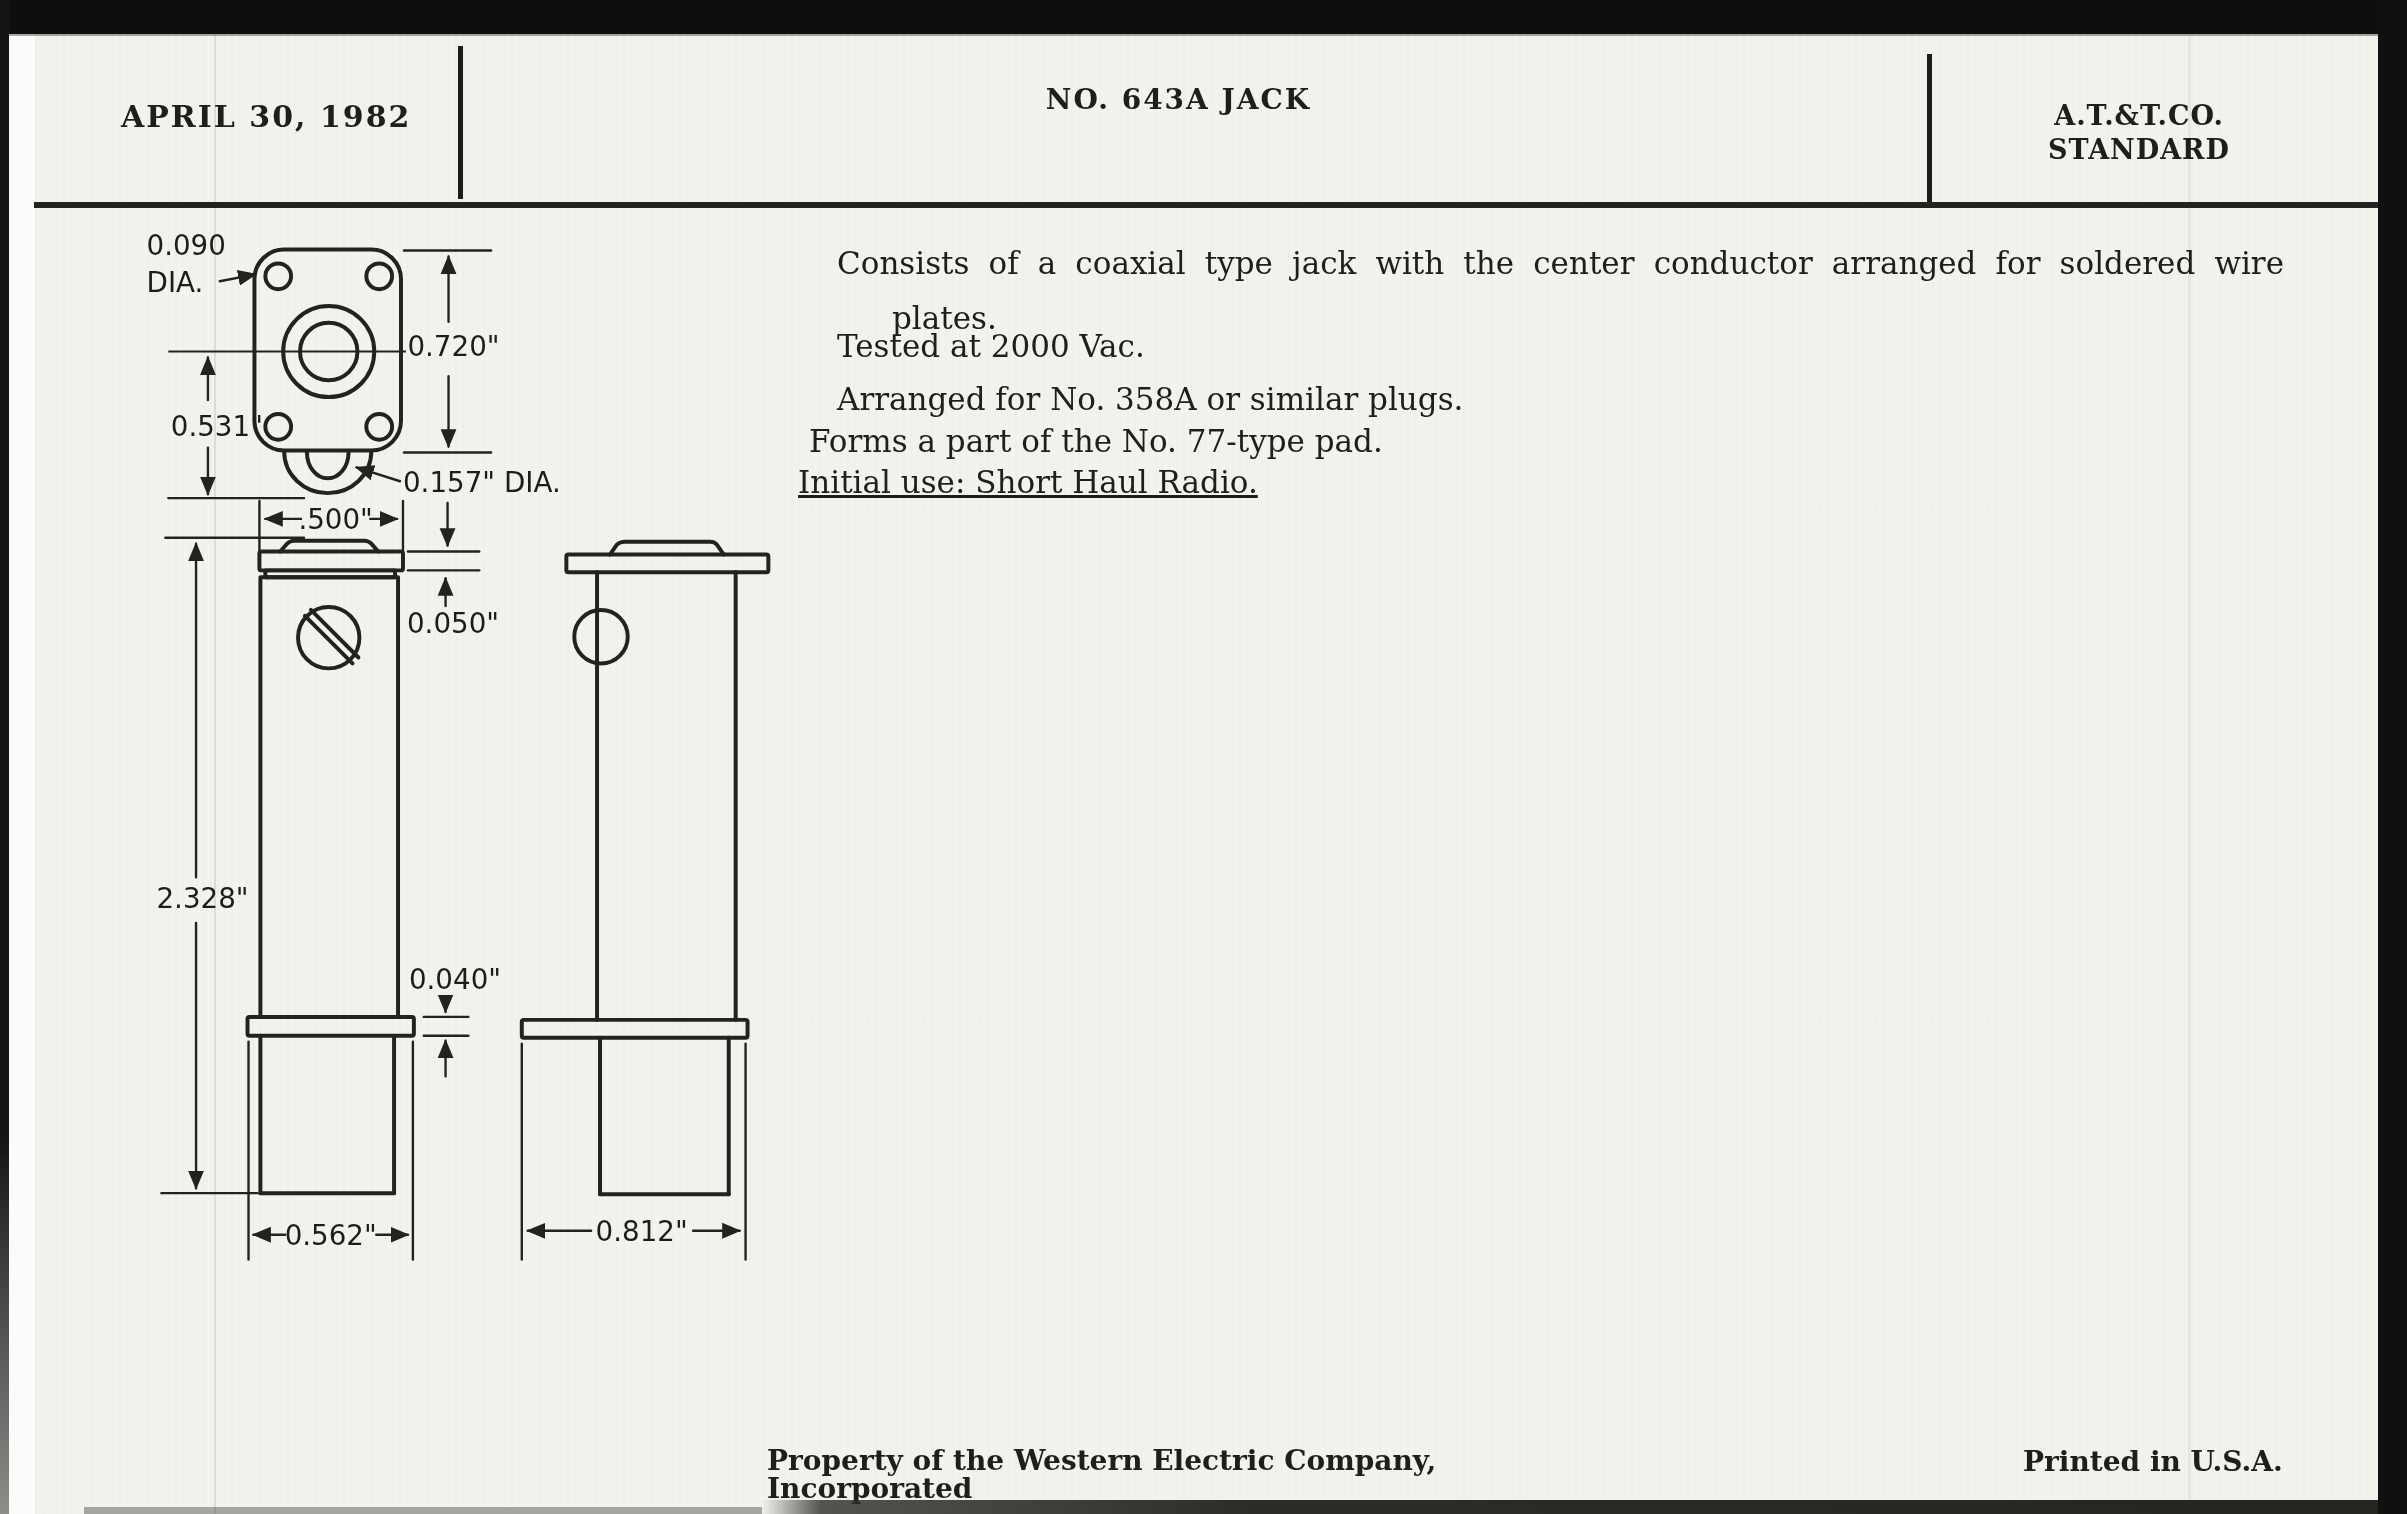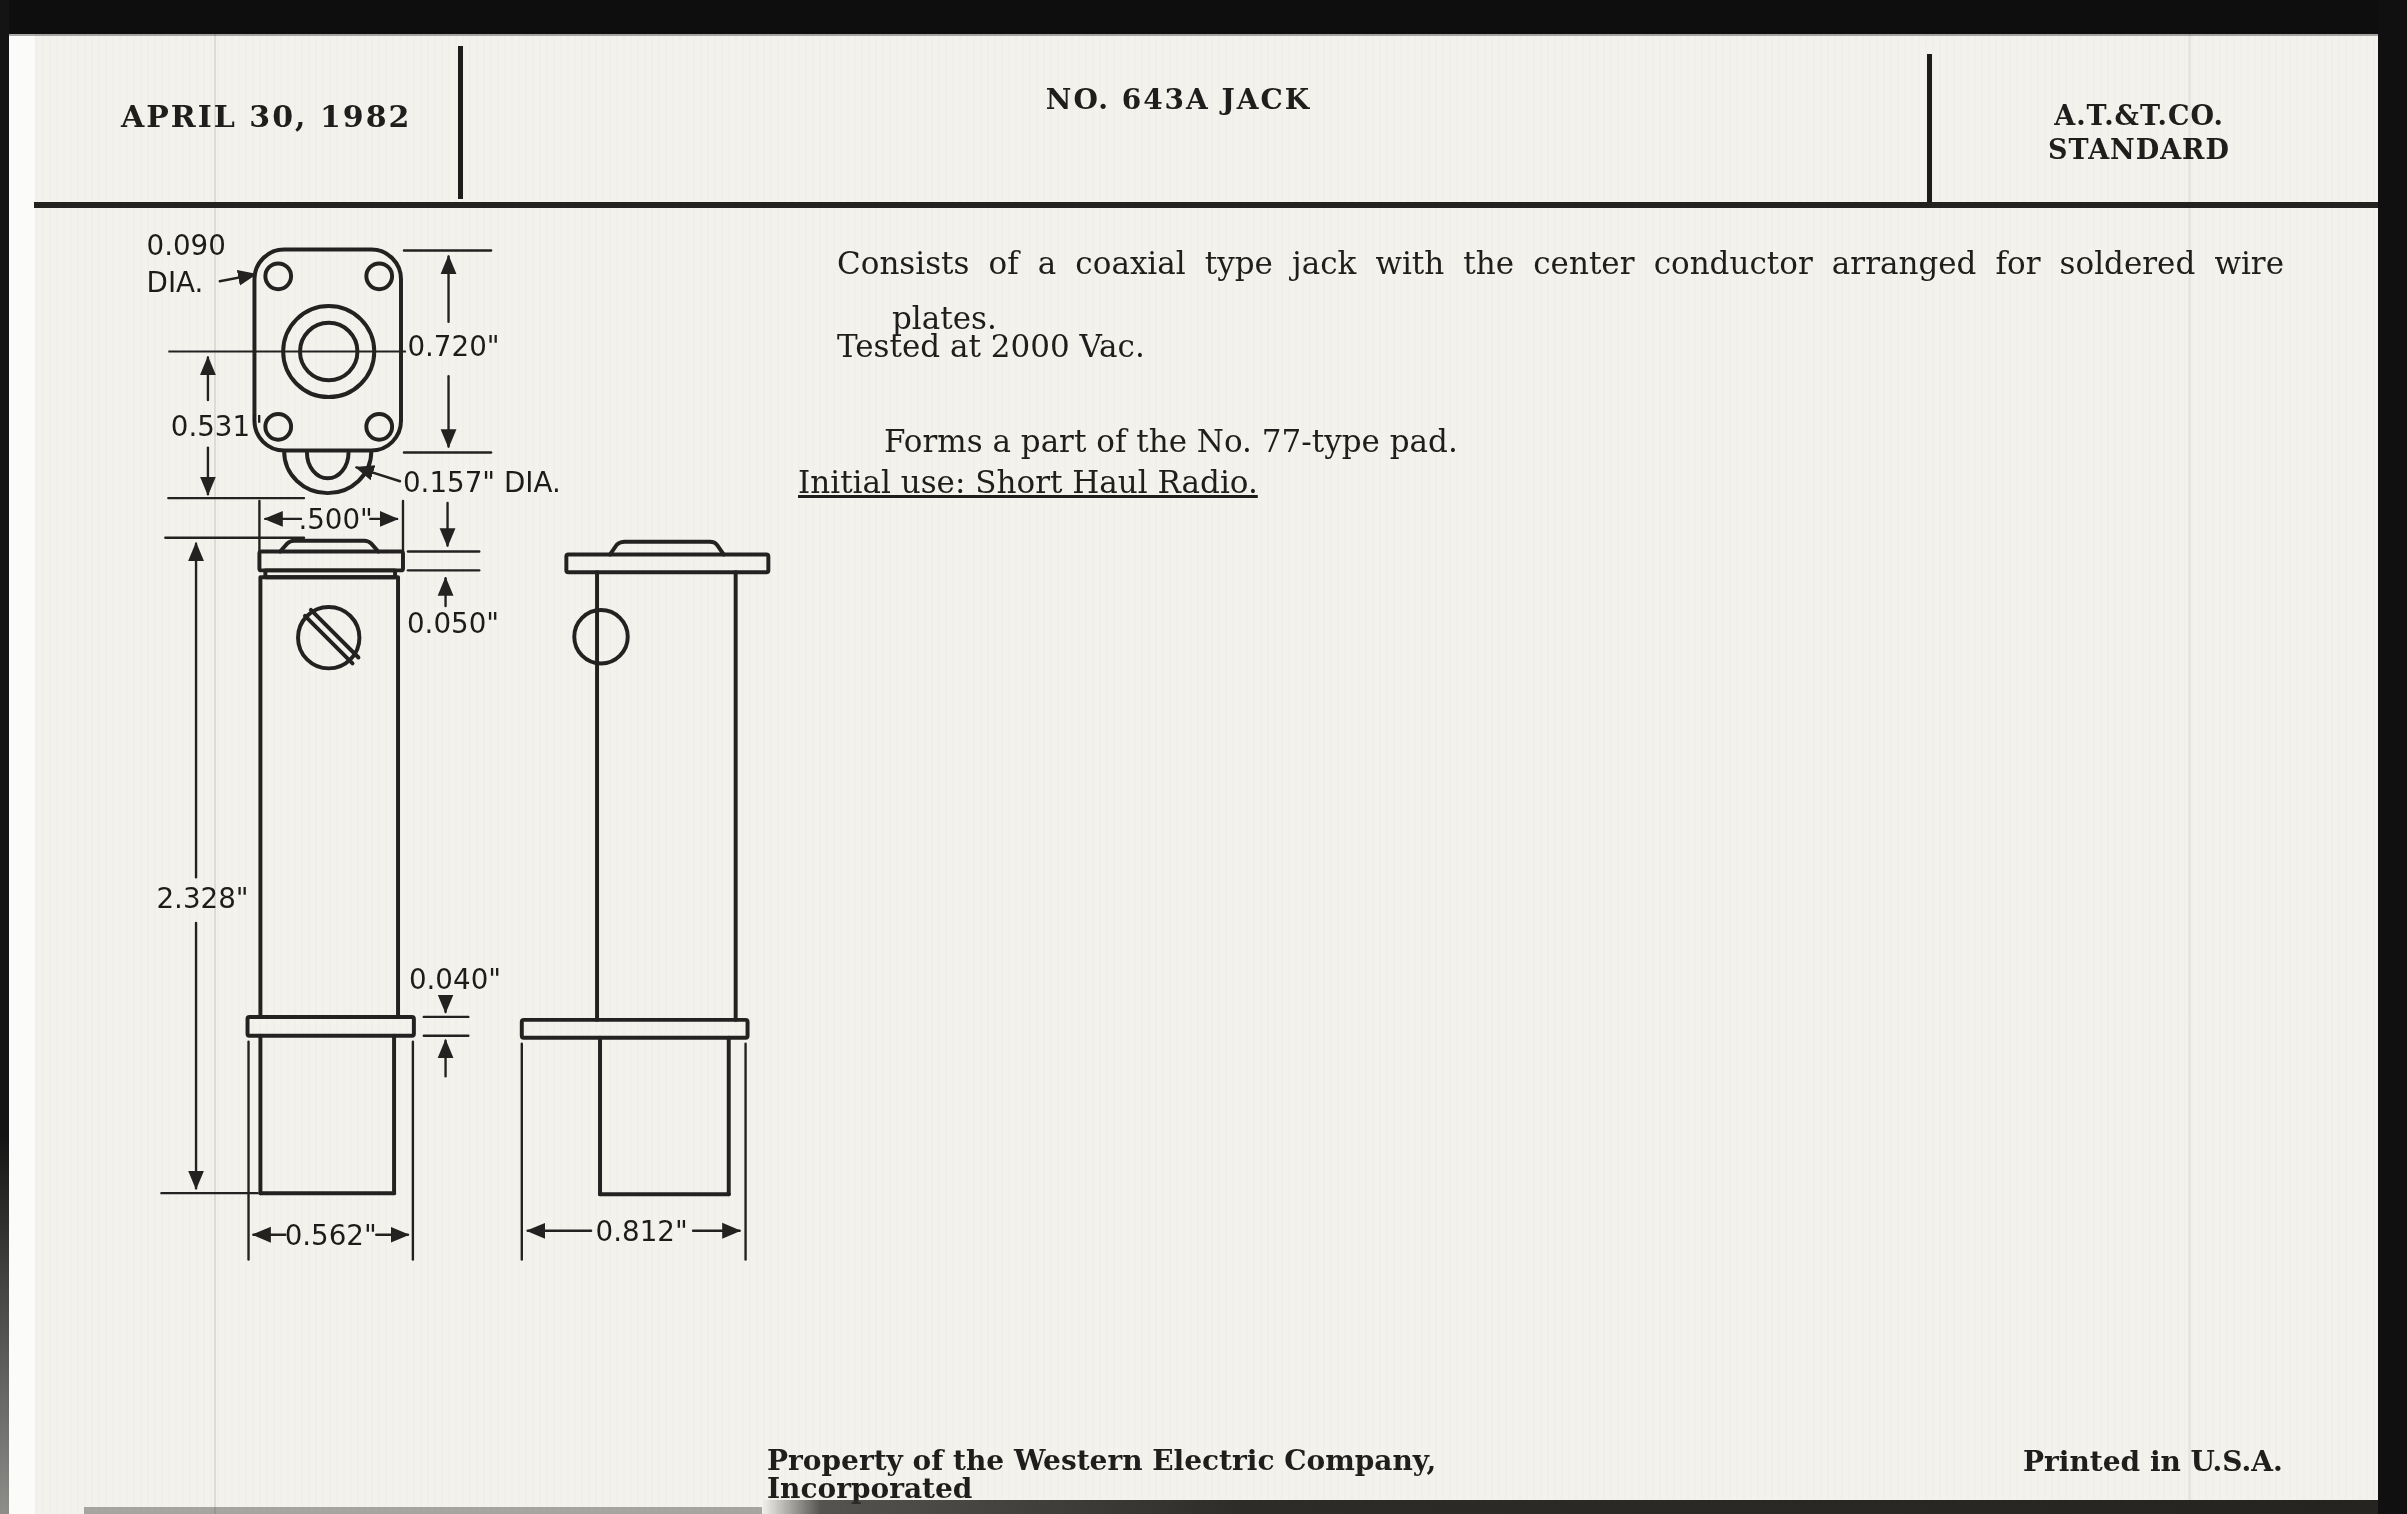--- a/index.html
+++ b/index.html
@@ -62,21 +62,22 @@
     <div>A.T.&amp;T.CO.</div>
     <div>STANDARD</div>
   </div>
   <div class="abs vdiv vdiv-l"></div>
   <div class="abs vdiv vdiv-r"></div>
   <div class="abs hrule"></div>
 
   <div class="abs body-line jline" style="left:837px;top:244px;width:1447px;">Consists of a coaxial type jack with the center conductor arranged for soldered wire</div>
   <div class="abs body-line" style="left:892px;top:299px;">plates.</div>
   <div class="abs body-line" style="left:837px;top:327px;">Tested at 2000 Vac.</div>
-  <div class="abs body-line" style="left:884px;top:422px;">Forms a part of the No. 77-type pad.</div>
+  <div class="abs body-line" style="left:837px;top:380px;">Arranged for No. 358A or similar plugs.</div>
+  <div class="abs body-line" style="left:809px;top:422px;">Forms a part of the No. 77-type pad.</div>
   <div class="abs body-line" style="left:798px;top:463px;text-decoration:underline;">Initial use: Short Haul Radio.</div>
 
   <div class="abs foot foot-prop">Property of the Western Electric Company, Incorporated</div>
   <div class="abs foot foot-print">Printed in U.S.A.</div>
 
   <svg class="drawing" width="2408" height="1515" viewBox="0 0 2432 1530">
     <defs>
       <marker id="arw" viewBox="0 0 12 12" refX="11" refY="6" markerWidth="8" markerHeight="8" orient="auto-start-reverse">
         <path d="M0,1 L12,6 L0,11 Z" fill="#232220"></path>
       </marker>

